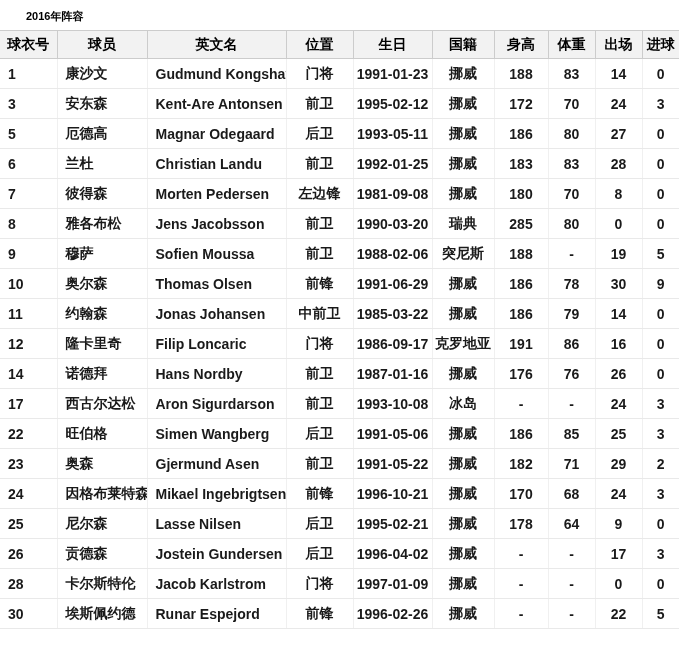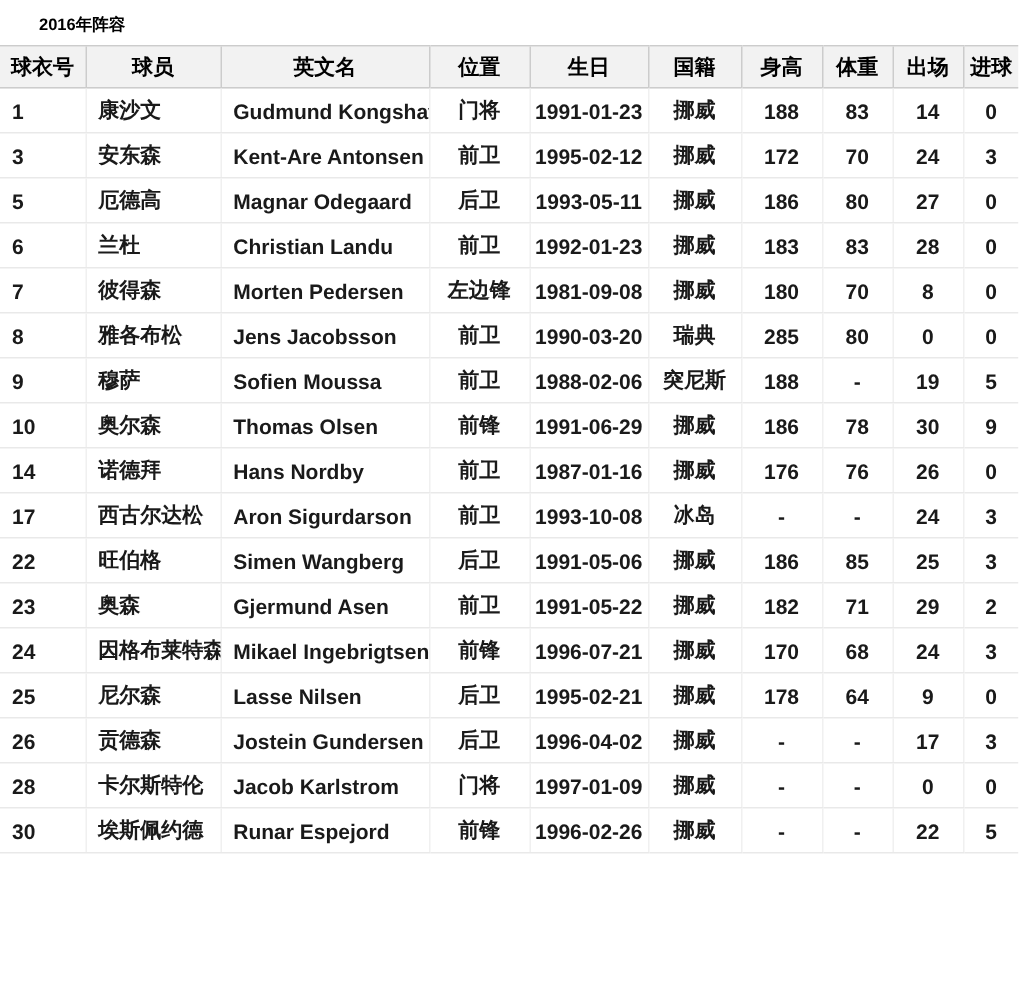--- a/index.html
+++ b/index.html
@@ -121,21 +121,21 @@
         <td>186</td>
         <td>80</td>
         <td>27</td>
         <td>0</td>
       </tr>
       <tr>
         <td>6</td>
         <td>兰杜</td>
         <td>Christian Landu</td>
         <td>前卫</td>
-        <td>1992-01-23</td>
+        <td>1992-01-25</td>
         <td>挪威</td>
         <td>183</td>
         <td>83</td>
         <td>28</td>
         <td>0</td>
       </tr>
       <tr>
         <td>7</td>
         <td>彼得森</td>
         <td>Morten Pedersen</td>
@@ -177,20 +177,44 @@
         <td>Thomas Olsen</td>
         <td>前锋</td>
         <td>1991-06-29</td>
         <td>挪威</td>
         <td>186</td>
         <td>78</td>
         <td>30</td>
         <td>9</td>
       </tr>
       <tr>
+        <td>11</td>
+        <td>约翰森</td>
+        <td>Jonas Johansen</td>
+        <td>中前卫</td>
+        <td>1985-03-22</td>
+        <td>挪威</td>
+        <td>186</td>
+        <td>79</td>
+        <td>14</td>
+        <td>0</td>
+      </tr>
+      <tr>
+        <td>12</td>
+        <td>隆卡里奇</td>
+        <td>Filip Loncaric</td>
+        <td>门将</td>
+        <td>1986-09-17</td>
+        <td>克罗地亚</td>
+        <td>191</td>
+        <td>86</td>
+        <td>16</td>
+        <td>0</td>
+      </tr>
+      <tr>
         <td>14</td>
         <td>诺德拜</td>
         <td>Hans Nordby</td>
         <td>前卫</td>
         <td>1987-01-16</td>
         <td>挪威</td>
         <td>176</td>
         <td>76</td>
         <td>26</td>
         <td>0</td>
@@ -229,21 +253,21 @@
         <td>182</td>
         <td>71</td>
         <td>29</td>
         <td>2</td>
       </tr>
       <tr>
         <td>24</td>
         <td>因格布莱特森</td>
         <td>Mikael Ingebrigtsen</td>
         <td>前锋</td>
-        <td>1996-07-21</td>
+        <td>1996-10-21</td>
         <td>挪威</td>
         <td>170</td>
         <td>68</td>
         <td>24</td>
         <td>3</td>
       </tr>
       <tr>
         <td>25</td>
         <td>尼尔森</td>
         <td>Lasse Nilsen</td>

